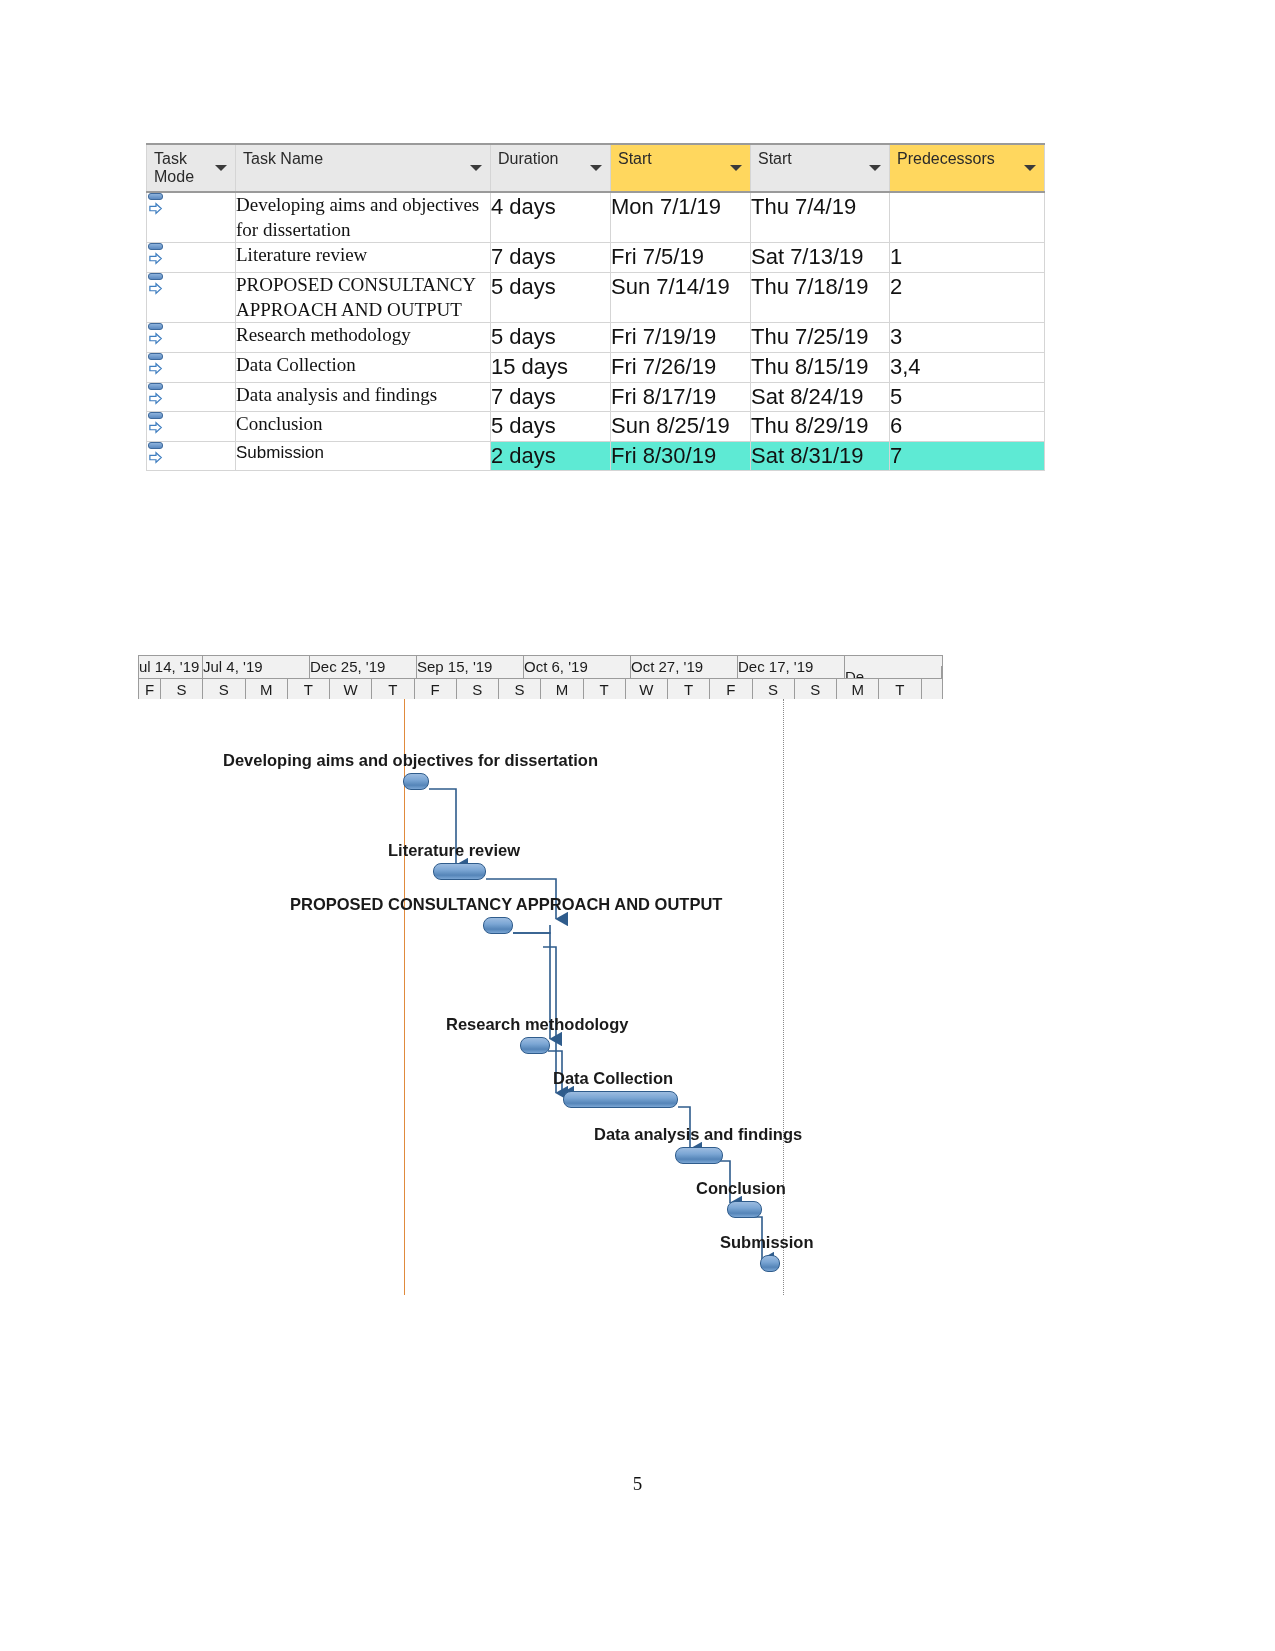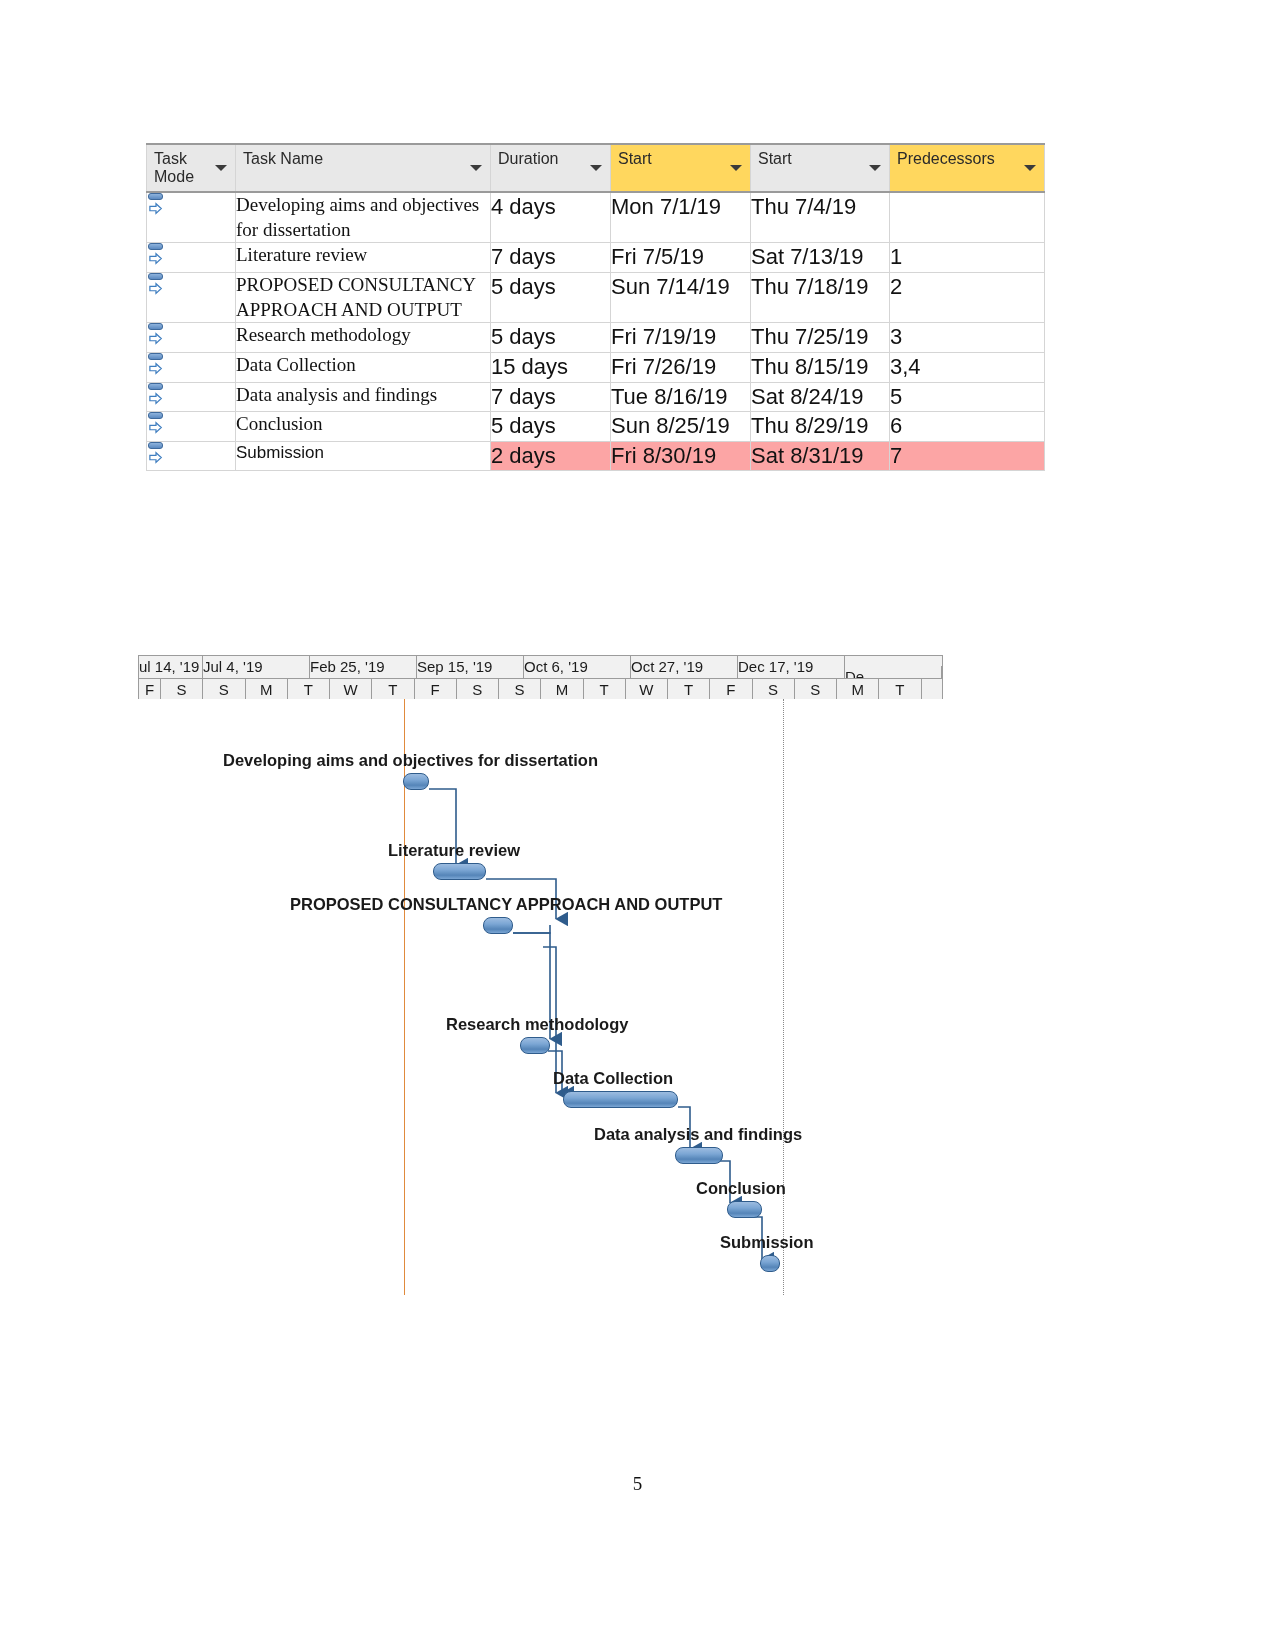--- a/index.html
+++ b/index.html
@@ -79,21 +79,21 @@
     font-size: 17px;
   }
   .cell.meta {
     font-family: "Liberation Sans", sans-serif;
     font-size: 22px;
     padding-top: 7px;
   }
   .cell.modecell {
     padding: 4px 0 0 12px;
   }
-  tr.sel td { background: #fca5a5; }
+  tr.sel td { background: #5eead4; }
   tr.sel td.modecell, tr.sel td.namecell { background: #ffffff; }
 
   
   .mode-icon { display: block; width: 22px; height: 26px; position: relative; }
   .mode-icon .bar1 {
     position: absolute; left: 1px; top: 0;
     width: 15px; height: 7px;
     border-radius: 3px;
     background: linear-gradient(180deg,#8fb4dd 0%, #5b89c0 100%);
     border: 1px solid #3f6a9c;
@@ -291,21 +291,21 @@
         <td class="cell modecell col-mode">
           <span class="mode-icon">
             <span class="bar1"></span>
             <svg class="arrow" viewBox="0 0 16 16">
               <path d="M1,5 L8,5 L8,2 L14,7.5 L8,13 L8,10 L1,10 Z" fill="none" stroke="#3f7ec0" stroke-width="1.4"></path>
             </svg>
           </span>
         </td>
         <td class="cell namecell col-name">Data analysis and findings</td>
         <td class="cell meta col-dur">7 days</td>
-        <td class="cell meta col-start">Tue 8/16/19</td>
+        <td class="cell meta col-start">Fri 8/17/19</td>
         <td class="cell meta col-finish">Sat 8/24/19</td>
         <td class="cell meta col-pred">5</td>
       </tr>
       <tr>
         <td class="cell modecell col-mode">
           <span class="mode-icon">
             <span class="bar1"></span>
             <svg class="arrow" viewBox="0 0 16 16">
               <path d="M1,5 L8,5 L8,2 L14,7.5 L8,13 L8,10 L1,10 Z" fill="none" stroke="#3f7ec0" stroke-width="1.4"></path>
             </svg>
@@ -333,21 +333,21 @@
         <td class="cell meta col-pred">7</td>
       </tr>
     </tbody>
 </table>
 
 <div id="gantt">
   <div id="timescale">
     <div class="ts-row months" id="ts-months">
         <div class="ts-cell month" style="width: 64px;">ul 14, '19</div>
         <div class="ts-cell month" style="width: 107px;">Jul 4, '19</div>
-        <div class="ts-cell month" style="width: 107px;">Feb 25, '19</div>
+        <div class="ts-cell month" style="width: 107px;">Dec 25, '19</div>
         <div class="ts-cell month" style="width: 107px;">Sep 15, '19</div>
         <div class="ts-cell month" style="width: 107px;">Oct 6, '19</div>
         <div class="ts-cell month" style="width: 107px;">Oct 27, '19</div>
         <div class="ts-cell month" style="width: 107px;">Dec 17, '19</div>
         <div class="ts-cell month" style="width: 97px; margin-top: 10px;">Dе</div>
       </div>
     <div class="ts-row days" id="ts-days">
         <div class="ts-cell day" style="width: 22px;">F</div>
         <div class="ts-cell day" style="width: 42.2632px;">S</div>
         <div class="ts-cell day" style="width: 42.2632px;">S</div>

